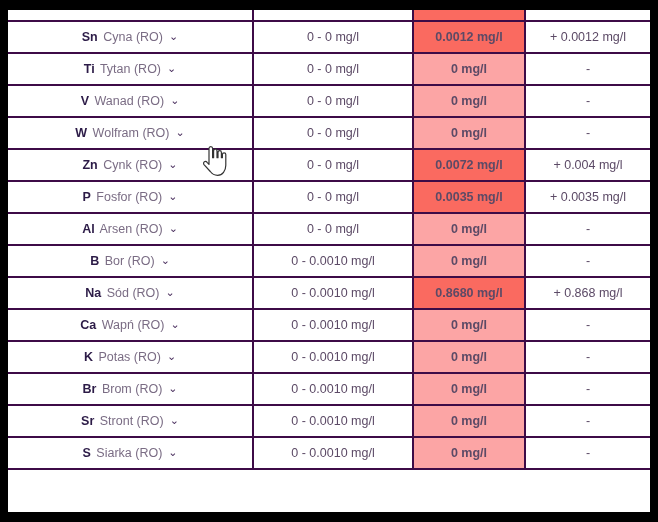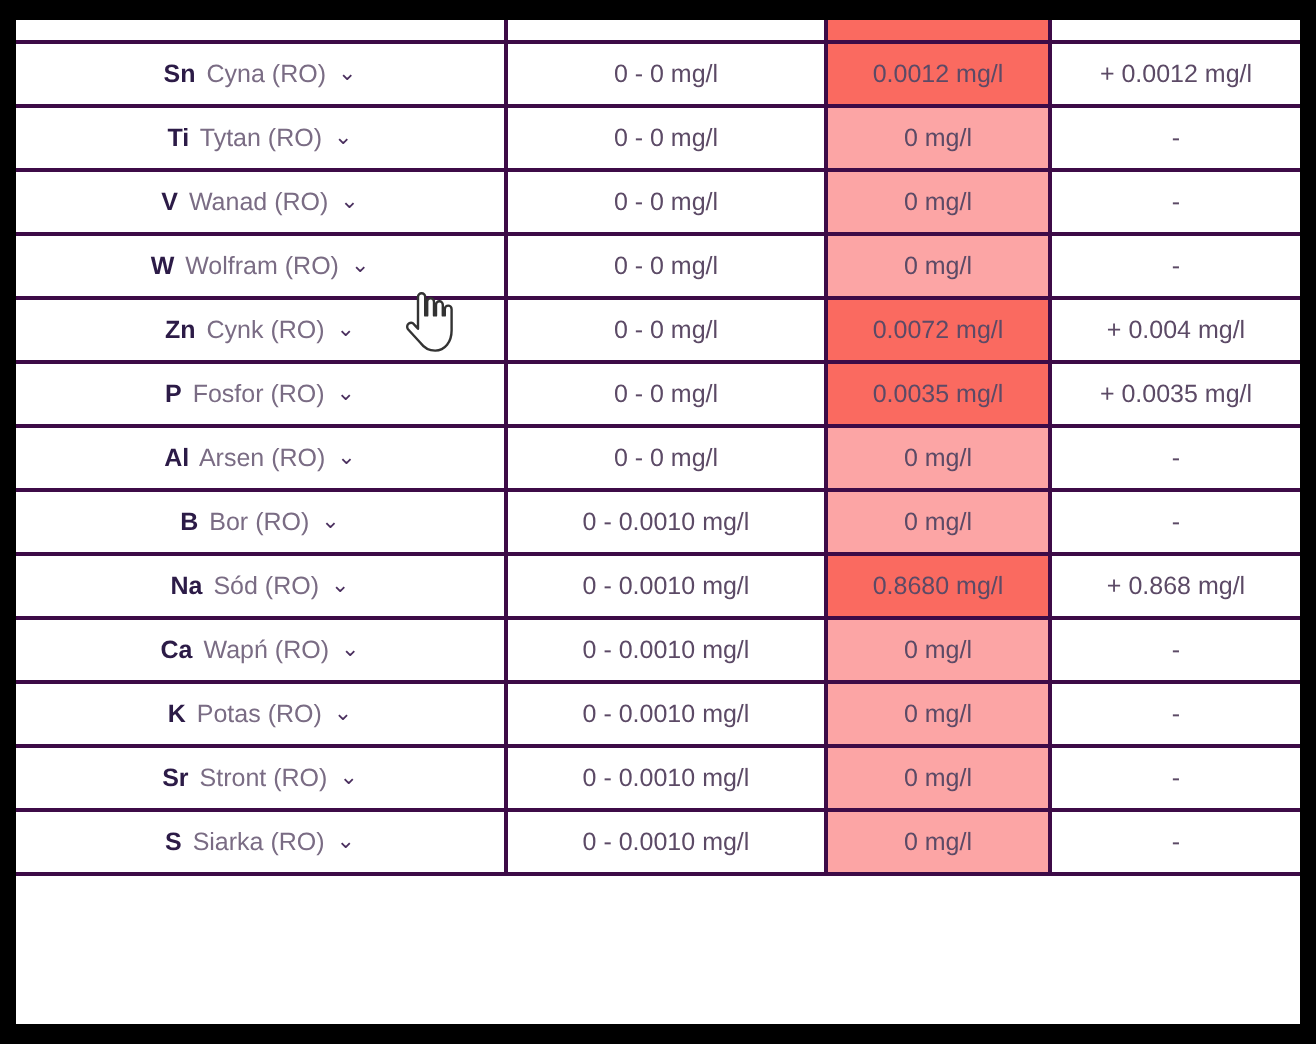--- a/index.html
+++ b/index.html
@@ -80,21 +80,21 @@
     color: #7a6c84;
   }
   td.name-cell .chev {
     display: inline-block;
     margin-left: 6px;
     color: #4a2f5e;
     font-size: 11px;
     vertical-align: 1px;
   }
 
-  td.value-cell { font-weight: 400; color: #3f3447; }
+  td.value-cell { font-weight: 700; color: #3f3447; }
   td.value-cell.ok  { background: #fca5a5; }
   td.value-cell.bad { background: #fa6a60; }
 
   td.range-cell { color: #5c4a66; }
   td.delta-cell { color: #5c4a66; }
 
   
   #cursor {
     position: absolute;
     left: 193px;
@@ -184,20 +184,26 @@
             <td class="value-cell ok">0 mg/l</td>
             <td class="delta-cell">-</td>
           </tr>
           <tr>
             <td class="name-cell"><span class="sym">K</span> <span class="nm">Potas (RO)</span><span class="chev">⌄</span></td>
             <td class="range-cell">0 - 0.0010 mg/l</td>
             <td class="value-cell ok">0 mg/l</td>
             <td class="delta-cell">-</td>
           </tr>
           <tr>
+            <td class="name-cell"><span class="sym">Br</span> <span class="nm">Brom (RO)</span><span class="chev">⌄</span></td>
+            <td class="range-cell">0 - 0.0010 mg/l</td>
+            <td class="value-cell ok">0 mg/l</td>
+            <td class="delta-cell">-</td>
+          </tr>
+          <tr>
             <td class="name-cell"><span class="sym">Sr</span> <span class="nm">Stront (RO)</span><span class="chev">⌄</span></td>
             <td class="range-cell">0 - 0.0010 mg/l</td>
             <td class="value-cell ok">0 mg/l</td>
             <td class="delta-cell">-</td>
           </tr>
           <tr>
             <td class="name-cell"><span class="sym">S</span> <span class="nm">Siarka (RO)</span><span class="chev">⌄</span></td>
             <td class="range-cell">0 - 0.0010 mg/l</td>
             <td class="value-cell ok">0 mg/l</td>
             <td class="delta-cell">-</td>

